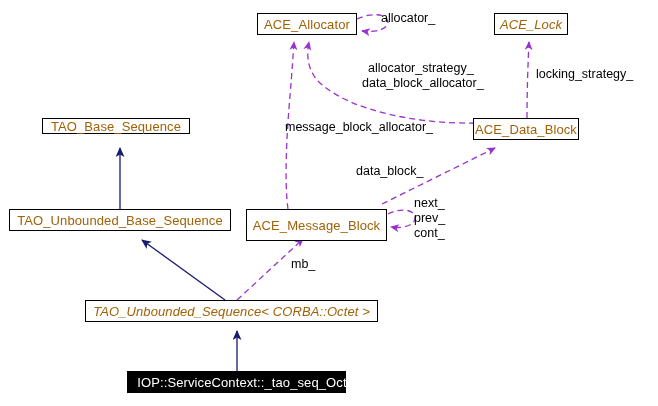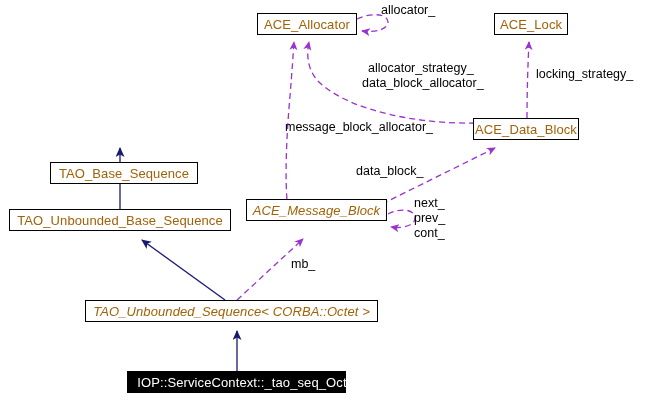--- a/index.html
+++ b/index.html
@@ -108,35 +108,35 @@
       <path d="M 237,300 L 303,239" fill="none" stroke="#9a32cd" stroke-width="1.3" stroke-dasharray="6,4" marker-end="url(#arrow-usage)"></path>
     </g>
 
     <g>
       <path d="M 237,371 L 237,331" fill="none" stroke="#191970" stroke-width="1.3" marker-end="url(#arrow-inherit)"></path>
     </g>
   </svg>
 
   <div class="node" style="left:257px; top:13px; width:100px; height:22px;">ACE_Allocator</div>
 
-  <div class="node" style="left:494px; top:13px; width:74px; height:22px;">ACE_Lock</div>
+  <div class="node" style="left:494px; top:13px; width:74px; height:22px;font-style:italic;">ACE_Lock</div>
 
-  <div class="node" style="left:50px; top:118px; width:148px; height:22px;margin-top:44px;">TAO_Base_Sequence</div>
+  <div class="node" style="left:42px; top:118px; width:148px; height:16px;">TAO_Base_Sequence</div>
 
   <div class="node" style="left:473px; top:118px; width:106px; height:22px;">ACE_Data_Block</div>
 
   <div class="node" style="left:9px; top:209px; width:222px; height:22px;">TAO_Unbounded_Base_Sequence</div>
 
-  <div class="node" style="left:246px; top:199px; width:141px; height:22px;font-style:italic;">ACE_Message_Block</div>
+  <div class="node" style="left:246px; top:209px; width:141px; height:32px;">ACE_Message_Block</div>
 
   <div class="node" style="left:85px; top:300px; width:293px; height:22px;font-style:italic;">TAO_Unbounded_Sequence&lt; CORBA::Octet &gt;</div>
 
   <div class="node current" style="left:127px; top:371px; width:219px; height:22px;">IOP::ServiceContext::_tao_seq_Octet</div>
 
-  <div class="edge-label" style="left:381px; top:3px;">allocator_</div>
+  <div class="edge-label" style="left:381px; top:11px;">allocator_</div>
 
   <div class="edge-label multi" style="left:368px; top:61px;">
     <div>allocator_strategy_</div>
     <div style="margin-left:-6px;">data_block_allocator_</div>
   </div>
 
   <div class="edge-label" style="left:536px; top:67px;">locking_strategy_</div>
 
   <div class="edge-label" style="left:285px; top:120px;">message_block_allocator_</div>
 

